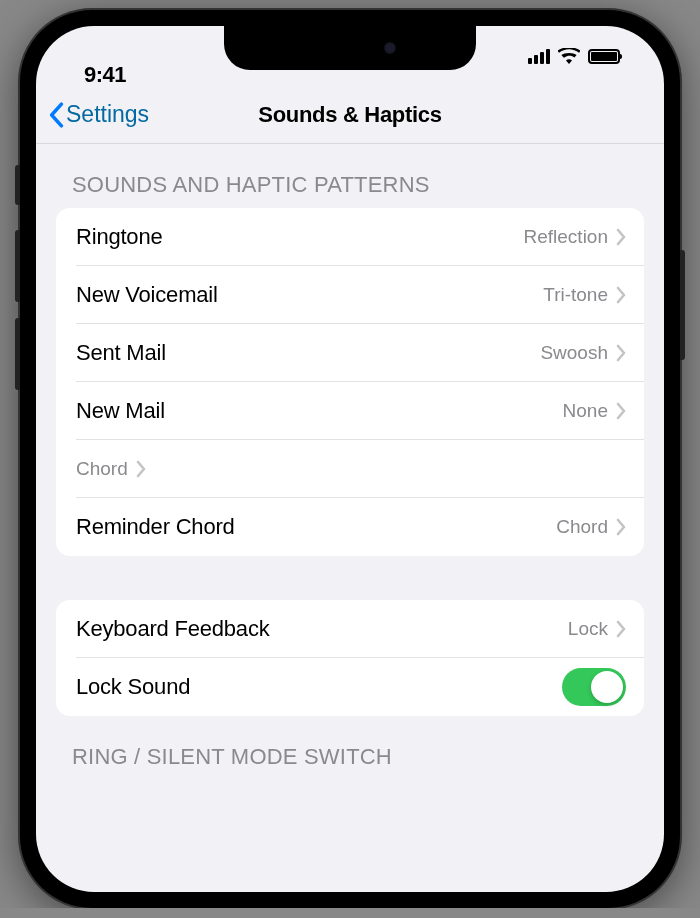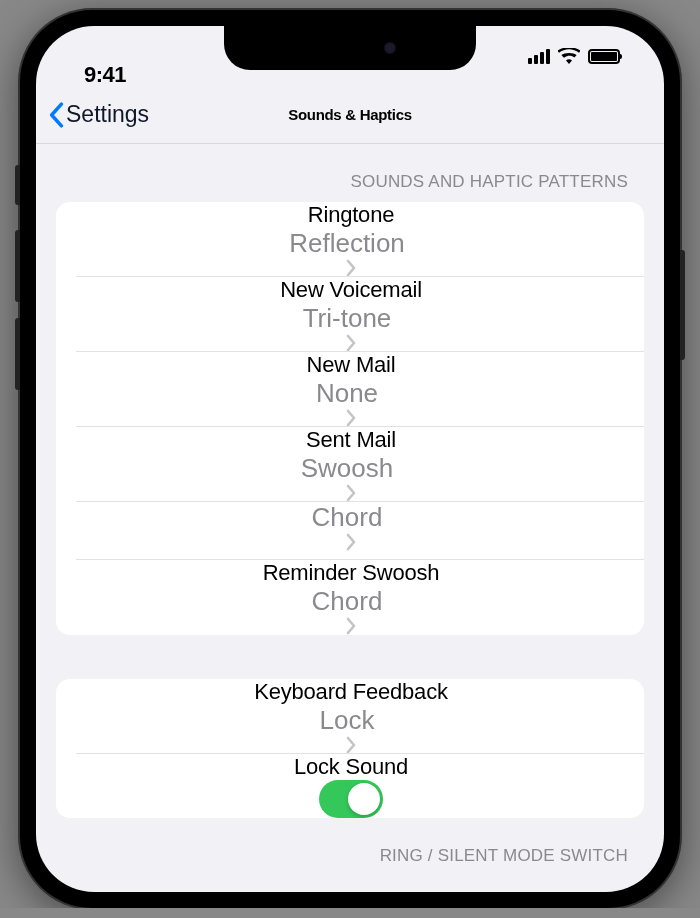--- a/index.html
+++ b/index.html
@@ -127,73 +127,71 @@
       display: flex;
       align-items: center;
       padding: 0 12px;
       position: relative;
       border-bottom: 1px solid rgba(0,0,0,0.1);
       background: #f2f2f6;
     }
     .back-btn {
       display: flex;
       align-items: center;
-      color: #0f172a;
+      color: #0369a1;
       font-size: 23px;
       gap: 2px;
       z-index: 2;
     }
     .back-chevron svg { display: block; }
     .nav-title {
       position: absolute;
       left: 0; right: 0;
       text-align: center;
-      font-size: 15px;
+      font-size: 22px;
       font-weight: 600;
       letter-spacing: -0.3px;
       pointer-events: none;
     }
     .content {
       padding: 0 20px;
     }
     .section-header {
-      font-size: 17px;
+      font-size: 22px;
       color: #8a8a8e;
       padding: 28px 16px 10px;
       text-transform: uppercase;
       letter-spacing: 0.2px;
-      text-align: right;
     }
     .group {
       background: #fff;
       border-radius: 14px;
       overflow: hidden;
     }
     .row {
       display: flex;
       align-items: center;
       min-height: 58px;
       padding: 0 18px 0 20px;
       position: relative;
-      flex-direction: column;
     }
     .row:not(:last-child)::after {
       content: "";
       position: absolute;
       left: 20px; right: 0; bottom: 0;
       height: 1px;
       background: #e2e2e4;
     }
     .row-label {
       font-size: 22px;
       flex: 1;
       letter-spacing: -0.2px;
     }
     .row-value {
-      font-size: 26px;
+      font-size: 19px;
       color: #8a8a8e;
       margin-right: 8px;
     }
     .chevron svg { display: block; }
     .toggle {
       width: 64px; height: 38px;
       background: #34c759;
       border-radius: 19px;
       position: relative;
     }
@@ -267,47 +265,47 @@
         <div class="row">
           <div class="row-label">New Voicemail</div>
           <div class="row-value">Tri-tone</div>
           <span class="chevron">
               <svg width="10" height="18" viewBox="0 0 10 18">
                 <path fill="none" stroke="#c4c4c6" stroke-width="2.6" stroke-linecap="round" stroke-linejoin="round" d="M2 2 L8 9 L2 16"></path>
               </svg>
             </span>
         </div>
         <div class="row">
+          <div class="row-label">Sent Mail</div>
+          <div class="row-value">Swoosh</div>
+          <span class="chevron">
+              <svg width="10" height="18" viewBox="0 0 10 18">
+                <path fill="none" stroke="#c4c4c6" stroke-width="2.6" stroke-linecap="round" stroke-linejoin="round" d="M2 2 L8 9 L2 16"></path>
+              </svg>
+            </span>
+        </div>
+        <div class="row">
           <div class="row-label">New Mail</div>
           <div class="row-value">None</div>
           <span class="chevron">
               <svg width="10" height="18" viewBox="0 0 10 18">
                 <path fill="none" stroke="#c4c4c6" stroke-width="2.6" stroke-linecap="round" stroke-linejoin="round" d="M2 2 L8 9 L2 16"></path>
               </svg>
             </span>
         </div>
         <div class="row">
-          <div class="row-label">Sent Mail</div>
-          <div class="row-value">Swoosh</div>
-          <span class="chevron">
-              <svg width="10" height="18" viewBox="0 0 10 18">
-                <path fill="none" stroke="#c4c4c6" stroke-width="2.6" stroke-linecap="round" stroke-linejoin="round" d="M2 2 L8 9 L2 16"></path>
-              </svg>
-            </span>
-        </div>
-        <div class="row">
           <div class="row-value">Chord</div>
           <span class="chevron">
               <svg width="10" height="18" viewBox="0 0 10 18">
                 <path fill="none" stroke="#c4c4c6" stroke-width="2.6" stroke-linecap="round" stroke-linejoin="round" d="M2 2 L8 9 L2 16"></path>
               </svg>
             </span>
         </div>
         <div class="row">
-          <div class="row-label">Reminder Swoosh</div>
+          <div class="row-label">Reminder Chord</div>
           <div class="row-value">Chord</div>
           <span class="chevron">
               <svg width="10" height="18" viewBox="0 0 10 18">
                 <path fill="none" stroke="#c4c4c6" stroke-width="2.6" stroke-linecap="round" stroke-linejoin="round" d="M2 2 L8 9 L2 16"></path>
               </svg>
             </span>
         </div>
       </div>
 
       <div class="spacer"></div>

